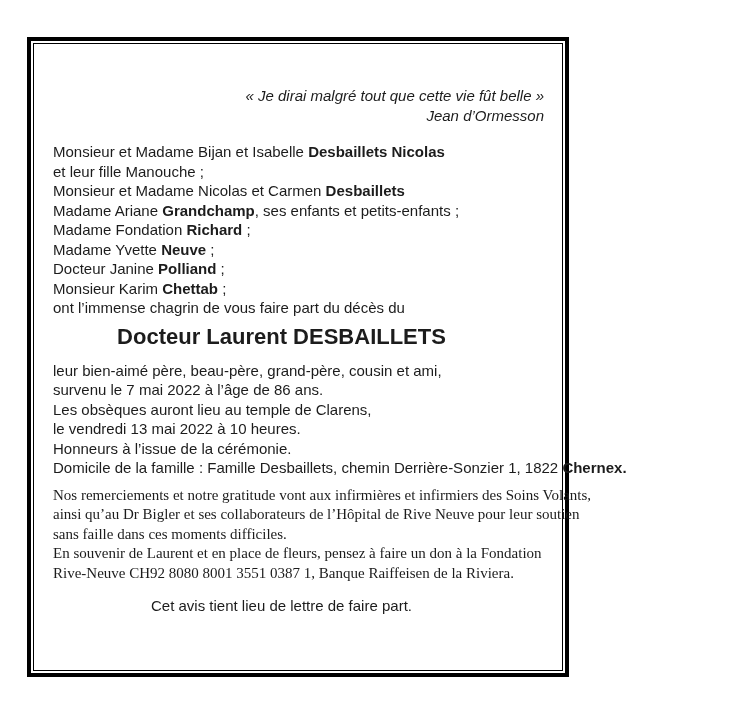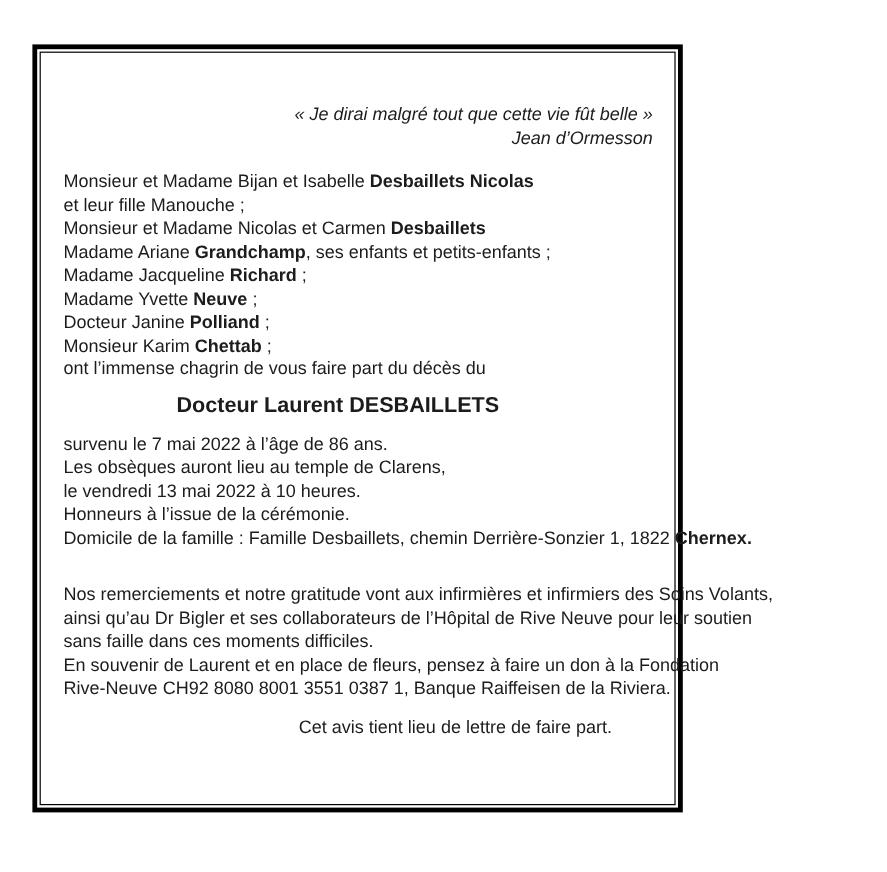--- a/index.html
+++ b/index.html
@@ -39,58 +39,59 @@
   }
   .epigraph {
     text-align: right;
     font-style: italic;
     margin: 0 0 17px 0;
   }
   .line { white-space: nowrap; }
   .line .b { font-weight: 700; }
   .deceased-title {
     font-weight: 700;
-    font-size: 18px;
+    font-size: 22px;
     line-height: 22px;
     text-align: center;
     margin: 8px 34px 13px 0;
   }
-  .acks { margin-top: 28px; }
+  .acks { margin-top: 8px; font-family: Liberation Serif, serif; }
   .closing {
-    text-align: right;
+    text-align: center;
     margin: 13px 34px 17px 0;
   }
 </style>
 </head>
 <body>
 
 <div class="frame-outer">
   <div class="frame-inner">
     <div class="content">
 
       <div class="epigraph">
         <div class="line">« Je dirai malgré tout que cette vie fût belle »</div>
         <div class="line">Jean d’Ormesson</div>
       </div>
 
       <div class="family">
           <div class="line"><span>Monsieur et Madame Bijan et Isabelle </span><span class="b">Desbaillets Nicolas</span></div>
           <div class="line"><span>et leur fille Manouche ;</span></div>
           <div class="line"><span>Monsieur et Madame Nicolas et Carmen </span><span class="b">Desbaillets</span></div>
           <div class="line"><span>Madame Ariane </span><span class="b">Grandchamp</span><span>, ses enfants et petits-enfants ;</span></div>
-          <div class="line"><span>Madame Jacqueline </span><span class="b">Richard</span><span> ;</span></div>
+          <div class="line"><span>Madame Fondation </span><span class="b">Richard</span><span> ;</span></div>
           <div class="line"><span>Madame Yvette </span><span class="b">Neuve</span><span> ;</span></div>
           <div class="line"><span>Docteur Janine </span><span class="b">Polliand</span><span> ;</span></div>
           <div class="line"><span>Monsieur Karim </span><span class="b">Chettab</span><span> ;</span></div>
           <div class="line"><span>ont l’immense chagrin de vous faire part du décès du</span></div>
         </div>
 
       <div class="deceased-title">Docteur Laurent DESBAILLETS</div>
 
       <div class="details">
+          <div class="line"><span>leur bien-aimé père, beau-père, grand-père, cousin et ami,</span></div>
           <div class="line"><span>survenu le 7 mai 2022 à l’âge de 86 ans.</span></div>
           <div class="line"><span>Les obsèques auront lieu au temple de Clarens,</span></div>
           <div class="line"><span>le vendredi 13 mai 2022 à 10 heures.</span></div>
           <div class="line"><span>Honneurs à l’issue de la cérémonie.</span></div>
           <div class="line"><span>Domicile de la famille : Famille Desbaillets, chemin Derrière-Sonzier 1, 1822 </span><span class="b">Chernex.</span></div>
         </div>
 
       <div class="acks">
           <div class="line"><span>Nos remerciements et notre gratitude vont aux infirmières et infirmiers des Soins Volants,</span></div>
           <div class="line"><span>ainsi qu’au Dr Bigler et ses collaborateurs de l’Hôpital de Rive Neuve pour leur soutien</span></div>

